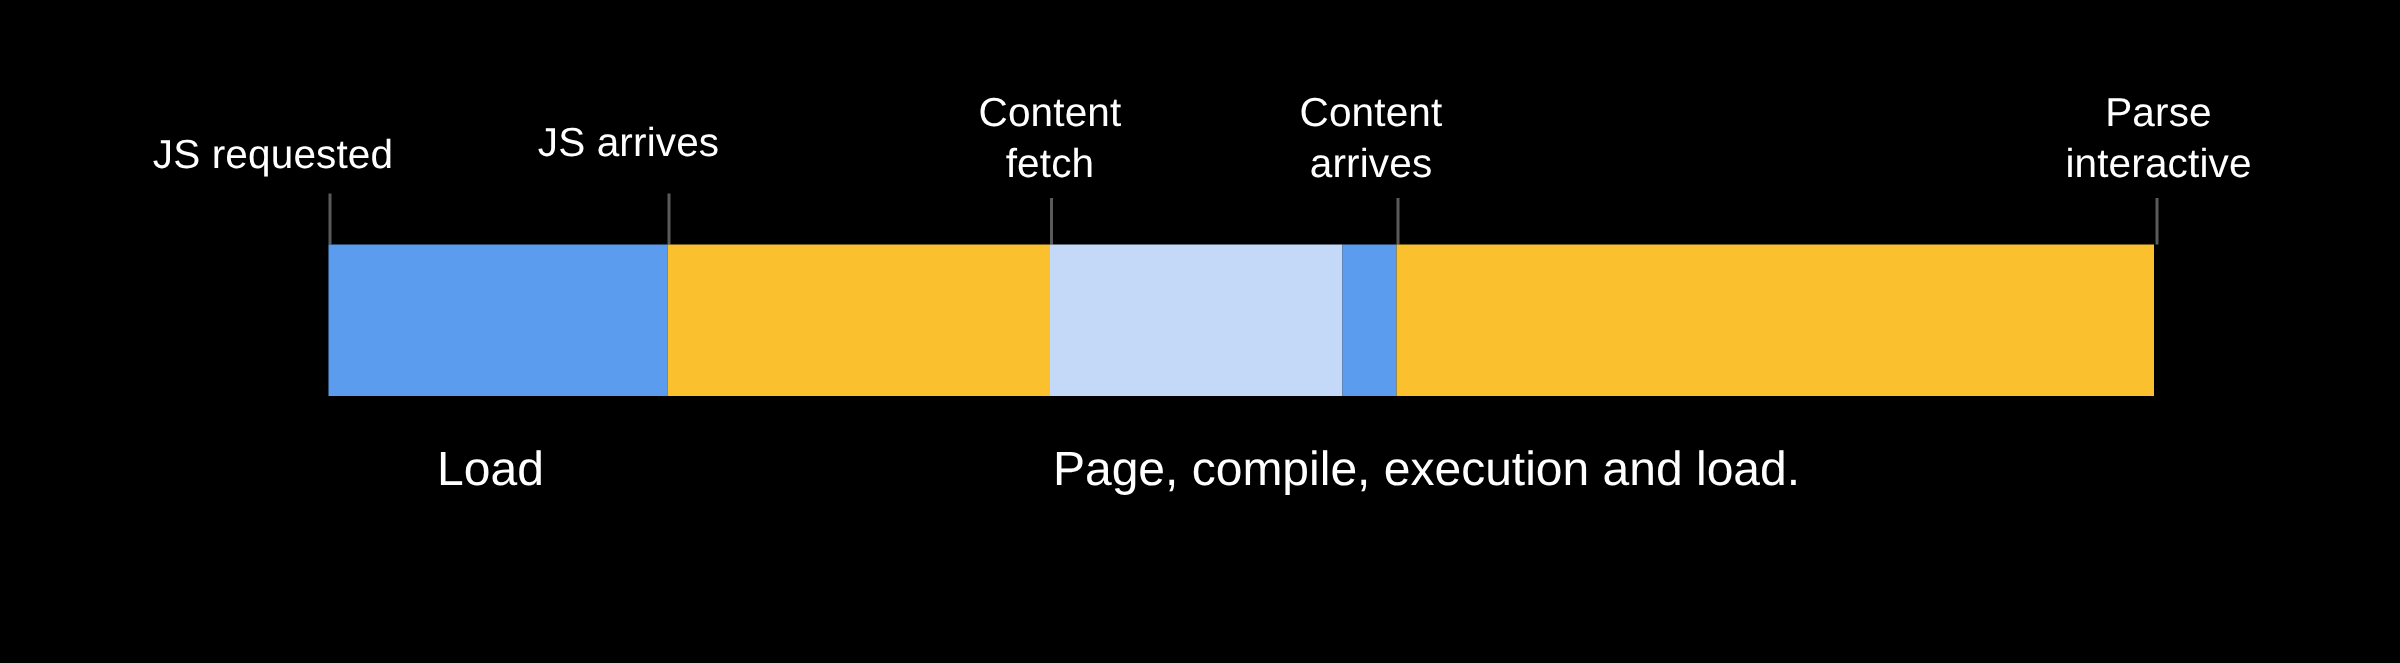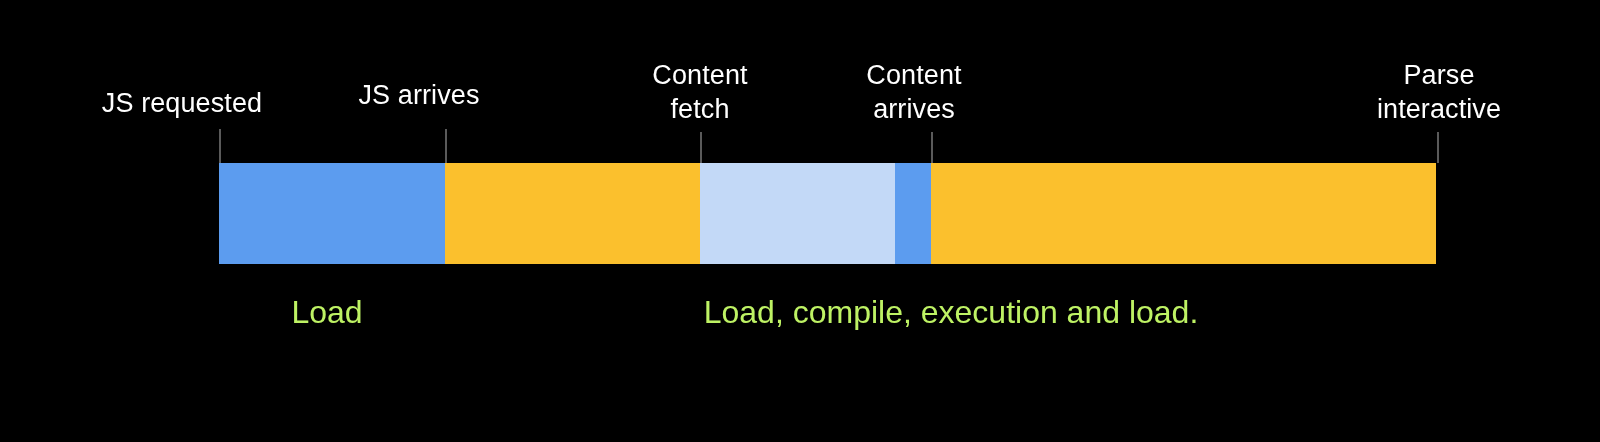--- a/index.html
+++ b/index.html
@@ -48,21 +48,21 @@
     line-height: 34px;
     letter-spacing: 0.1px;
     white-space: pre-line;
     text-align: center;
     transform: translateX(-50%);
   }
 
   
   .phase-caption {
     position: absolute;
-    color: #bef264;
+    color: #ffffff;
     font-size: 32px;
     line-height: 38px;
     white-space: nowrap;
     transform: translateX(-50%);
   }
 </style>
 </head>
 <body>
 
 <div id="canvas">
@@ -84,15 +84,15 @@
 
   <div id="timeline-bar">
     <div class="bar-segment" style="width:226px; background:#5c9cef;"></div>
     <div class="bar-segment" style="width:255px; background:#fbc02d;"></div>
     <div class="bar-segment" style="width:195px; background:#c3d9f7;"></div>
     <div class="bar-segment" style="width:36px;  background:#5c9cef;"></div>
     <div class="bar-segment" style="width:505px; background:#fbc02d;"></div>
   </div>
 
   <div class="phase-caption" style="left:327px; top:293px;">Load</div>
-  <div class="phase-caption" style="left:951px; top:293px;">Load, compile, execution and load.</div>
+  <div class="phase-caption" style="left:951px; top:293px;">Page, compile, execution and load.</div>
 
 </div>
 
 </body></html>

